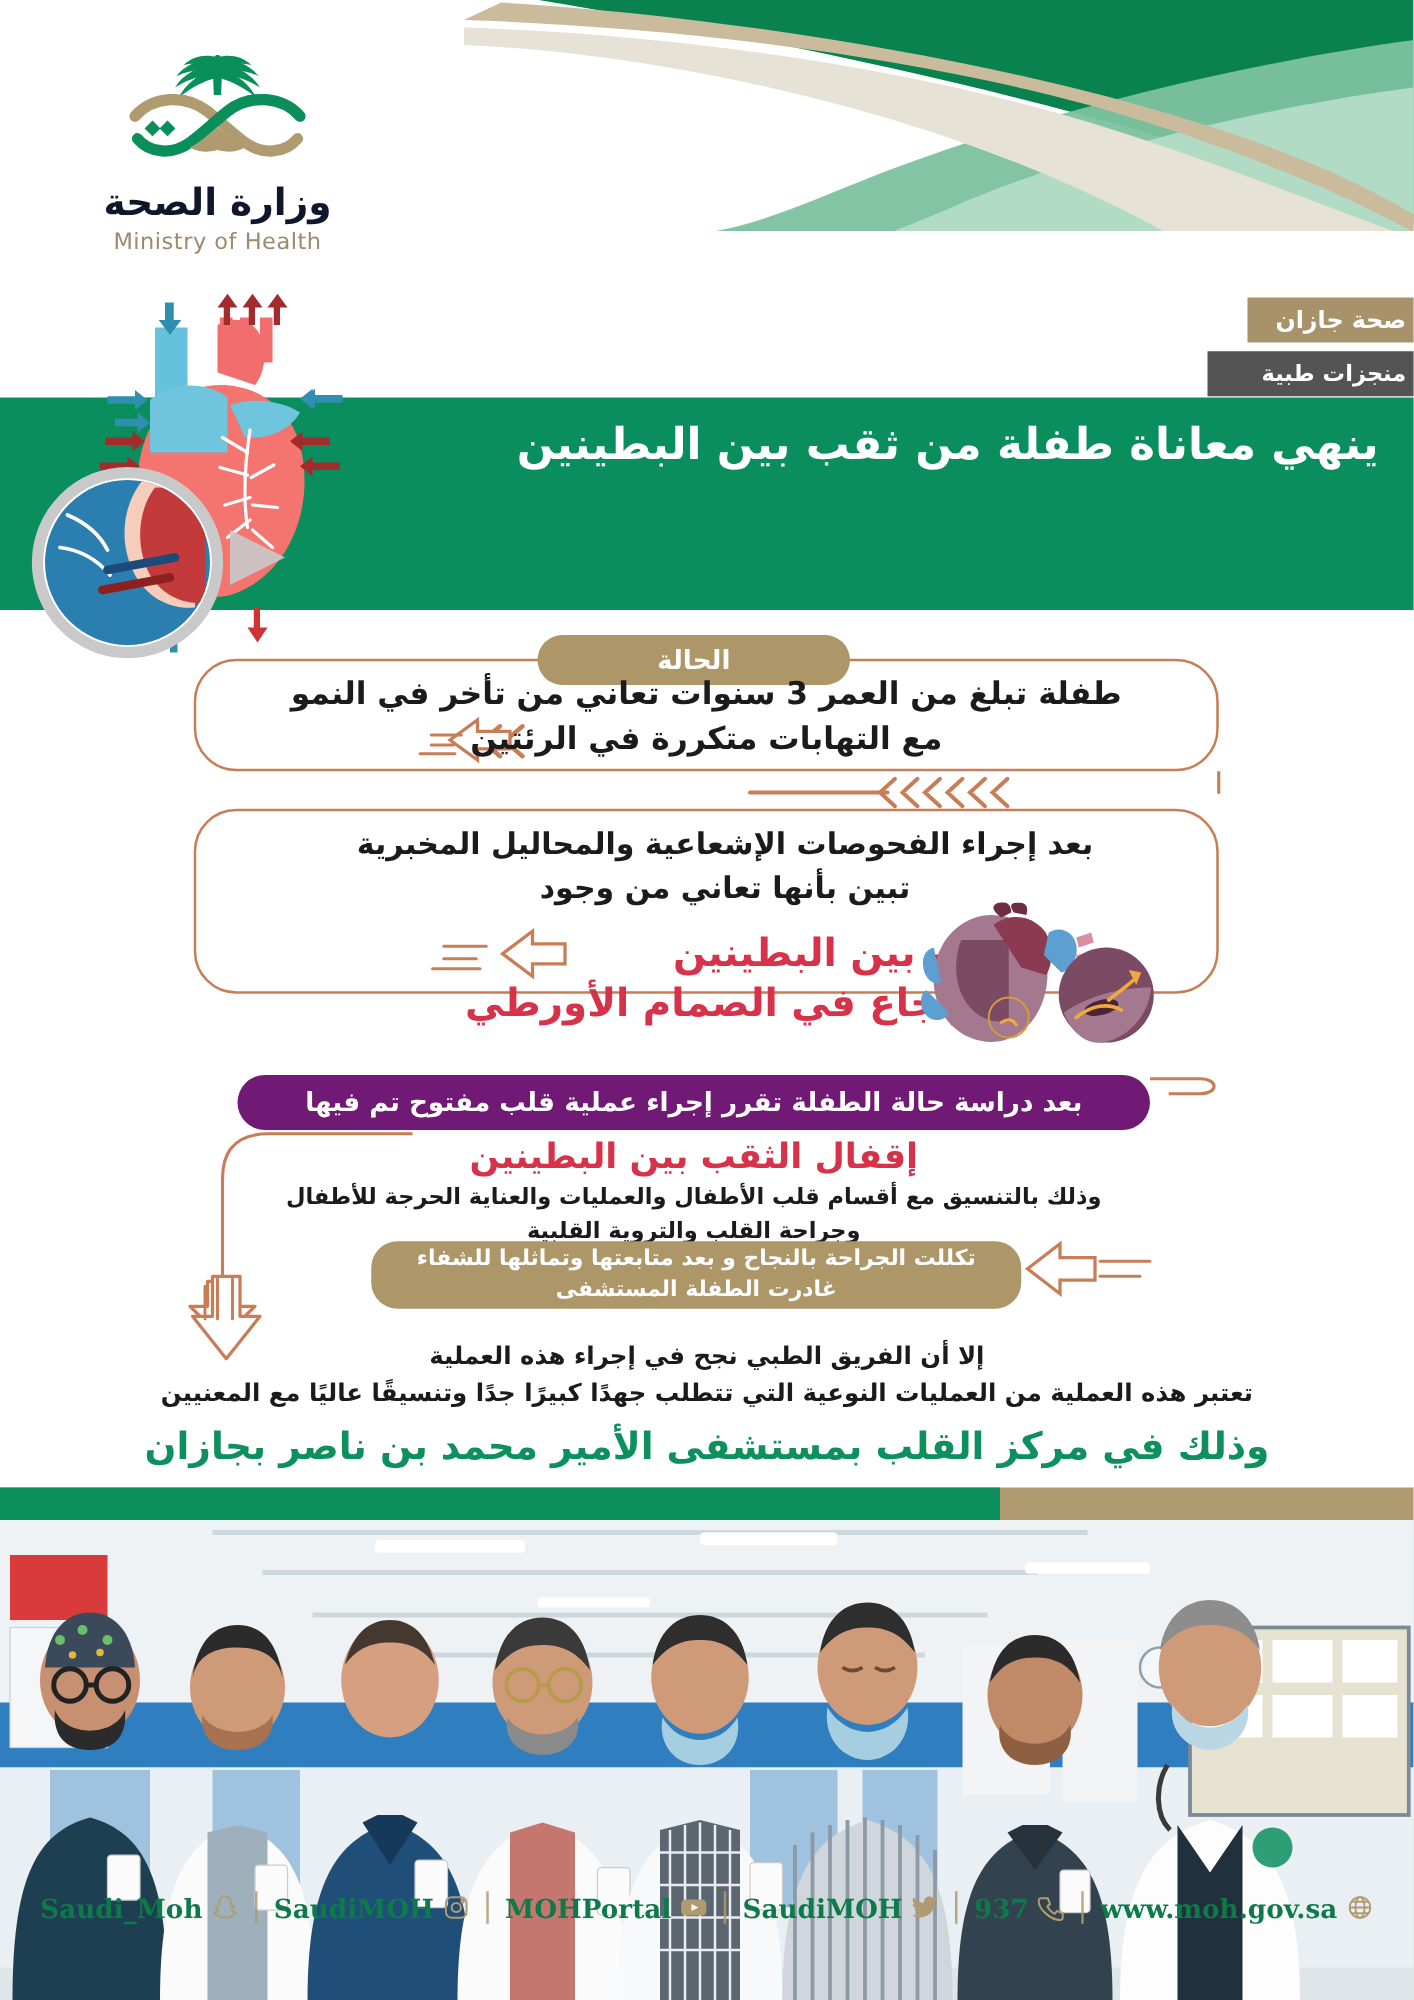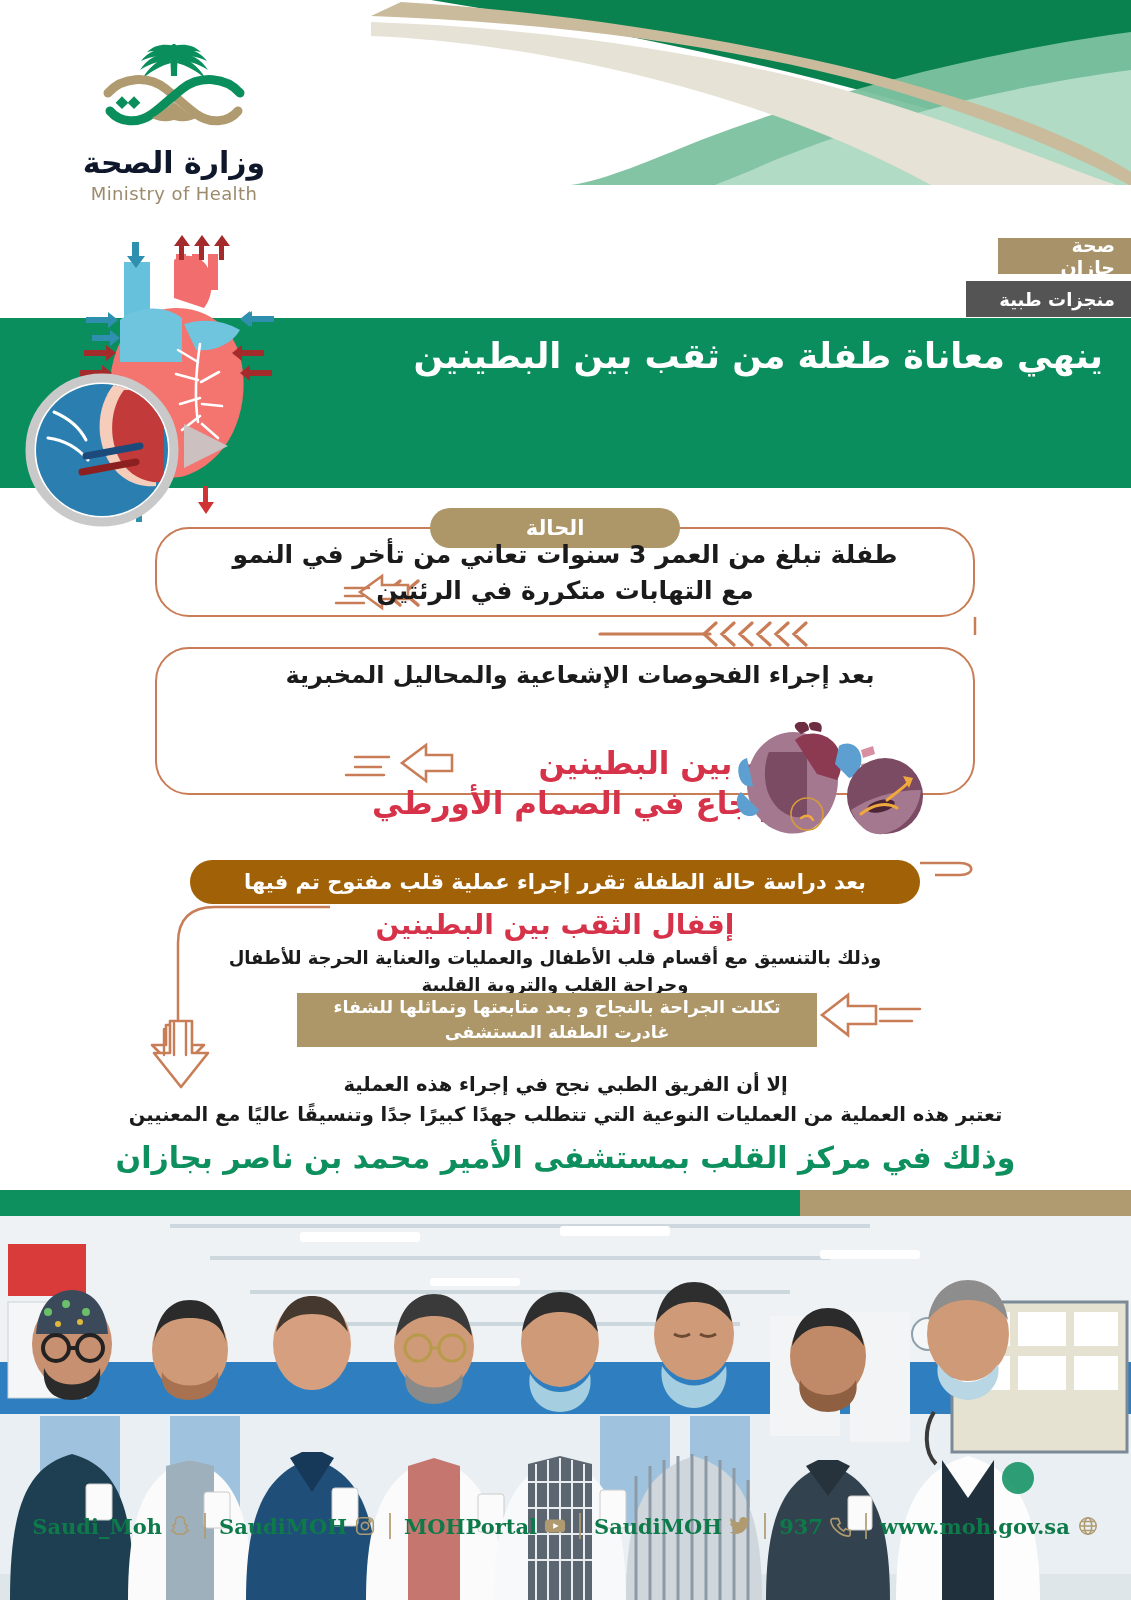--- a/index.html
+++ b/index.html
@@ -14,21 +14,21 @@
   
   .swoosh-wrap { position: absolute; top: 0; right: 0; width: 760px; height: 185px; overflow: hidden; pointer-events: none; }
 
   
   .logo { position: absolute; left: 74px; top: 38px; width: 200px; text-align: center; }
   .logo-mark { width: 185px; height: 105px; margin: 0 auto; }
   .logo-ar { font-size: 30px; color: #0f172a; font-weight: 700; letter-spacing: .5px; margin-top: 2px; }
   .logo-en { font-size: 18px; color: #9b8a6b; letter-spacing: .4px; margin-top: 3px; }
 
   
-  .tag { position: absolute; color: #fff; font-weight: 700; display: flex; align-items: center; justify-content: flex-start; padding: 0 16px; margin-left: 10px; }
+  .tag { position: absolute; color: #fff; font-weight: 700; display: flex; align-items: center; justify-content: flex-start; padding: 0 6px; margin-left: 10px; }
   .tag-region { right: 0; top: 238px; width: 133px; height: 36px; background: #a89269; font-size: 19px; }
   .tag-kind   { right: 0; top: 281px; width: 165px; height: 36px; background: #545454; font-size: 18px; }
 
   
   .hero { position: absolute; left: 0; top: 318px; width: 1131px; height: 170px; background: #0b8e5e; }
   .hero-inner { position: absolute; right: 28px; top: 12px; width: 880px; text-align: right; }
   .hero-kicker { color: #d9efe4; font-size: 27px; font-weight: 500; line-height: 1.25; }
   .hero-title { color: #ffffff; font-size: 35px; font-weight: 800; line-height: 1.28; margin-top: 4px; }
 
   
@@ -61,38 +61,38 @@
     position: absolute; left: 170px; top: 248px; width: 640px;
     text-align: right; color: #d6334a; font-size: 31px; font-weight: 800; line-height: 1.3;
     direction: rtl;
   }
   .diag-red span { display: block; }
 
   .heart-art2 { position: absolute; left: 735px; top: 722px; width: 190px; height: 120px; }
 
   .green-bar {
     position: absolute; left: 190px; top: 860px; width: 730px; height: 44px;
-    background: #a16207; border-radius: 22px; color: #fff; font-size: 21px; font-weight: 700;
+    background: #701a75; border-radius: 22px; color: #fff; font-size: 21px; font-weight: 700;
     display: flex; align-items: center; justify-content: center; text-align: center;
   }
 
   .proc-red {
     position: absolute; left: 190px; top: 908px; width: 730px;
     text-align: center; color: #d6334a; font-size: 28px; font-weight: 800;
   }
   .proc-sub {
     position: absolute; left: 170px; top: 945px; width: 770px;
     text-align: center; color: #1b1b1b; font-size: 18px; font-weight: 700; line-height: 1.48;
   }
 
   .gold-box {
     position: absolute; left: 297px; top: 993px; width: 520px; height: 54px;
     background: #ad9668; color: #fff; font-size: 17.5px; font-weight: 700;
     display: flex; flex-direction: column; align-items: center; justify-content: center;
-    line-height: 1.42; text-align: center;
+    line-height: 1.42; text-align: center; border-radius: 21px;
   }
   .gold-box span { display: block; }
 
   
   .closing {
     position: absolute; left: 40px; top: 1070px; width: 1051px;
     text-align: center; color: #1b1b1b; font-size: 19.5px; font-weight: 700; line-height: 1.52;
   }
   .closing span { display: block; }
   .closing-green {
@@ -287,20 +287,21 @@
     <div class="round-box case-box"></div>
     <div class="pill-badge case-badge">الحالة</div>
     <div class="case-text">
       <div>طفلة تبلغ من العمر  3 سنوات تعاني من تأخر في النمو</div>
       <div>مع التهابات متكررة في الرئتين</div>
     </div>
 
     <div class="round-box diag-box"></div>
     <div class="diag-text">
       <div>بعد إجراء الفحوصات الإشعاعية والمحاليل المخبرية</div>
+      <div>تبين بأنها تعاني من وجود</div>
     </div>
     <div class="diag-red">
       <span>ثقب بين البطينين</span>
       <span>وارتجاع في الصمام الأورطي</span>
     </div>
   </div>
 
   <div class="heart-art2">
     <svg viewBox="0 0 190 120" width="190" height="120" xmlns="http://www.w3.org/2000/svg">
       <path d="M18 36 c-10 18 -8 46 8 62 c14 14 36 18 52 8 c20 -12 28 -38 24 -60 c-4 -22 -22 -36 -44 -36 c-16 0 -32 10 -40 26 z" fill="#a4788f"></path>

